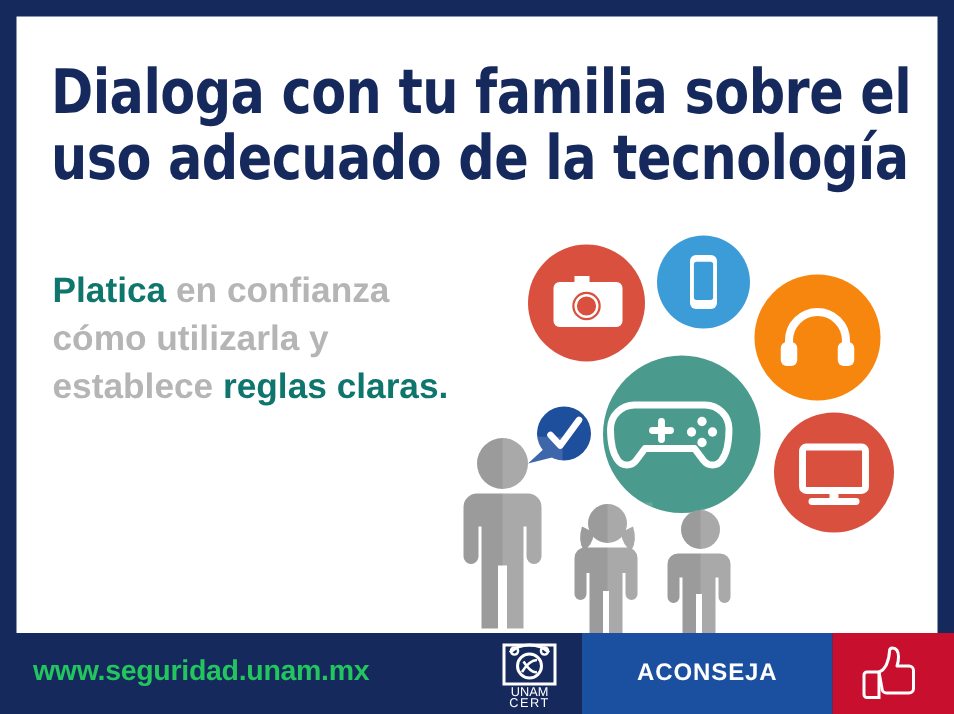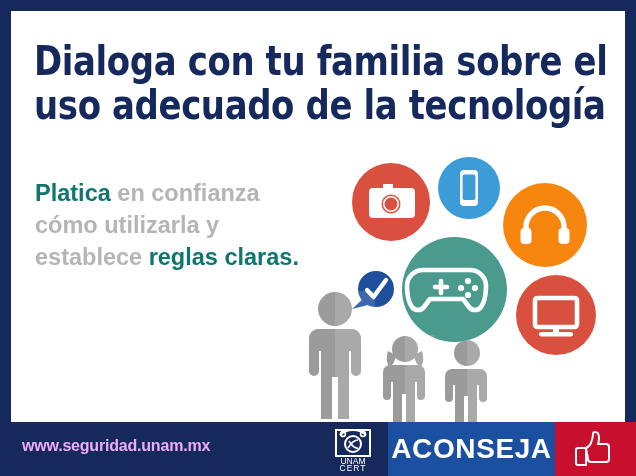--- a/index.html
+++ b/index.html
@@ -64,32 +64,32 @@
   #family{position:absolute;left:284px;top:280px;width:205px;height:131px;}
   #family svg{display:block;width:100%;height:100%;}
 
   
   #footer{
     position:absolute;left:0;top:422px;width:636px;height:54px;
     background:#16295c;
   }
   #url{
     position:absolute;left:22px;top:15px;
-    color:#f0abfc;font-size:16px;font-weight:bold;letter-spacing:-0.2px;
+    color:#22c55e;font-size:19px;font-weight:bold;letter-spacing:-0.2px;
   }
   #logo{position:absolute;left:330px;top:426px;width:46px;height:46px;}
   #logo svg{display:block;width:100%;height:100%;}
   #aconseja-block{
     position:absolute;left:388px;top:422px;width:167px;height:54px;
     background:#1b4fa0;
   }
   #aconseja{
     position:absolute;left:0;top:0;width:167px;height:54px;
     display:flex;align-items:center;justify-content:center;
-    color:#ffffff;font-size:28px;font-weight:bold;letter-spacing:0.6px;
+    color:#ffffff;font-size:16px;font-weight:bold;letter-spacing:0.6px;
   }
   #thumb-block{
     position:absolute;left:555px;top:422px;width:81px;height:54px;
     background:#c8102e;
   }
   #thumb-block svg{position:absolute;left:18px;top:8px;width:40px;height:38px;}
 </style>
 </head>
 <body>
 

